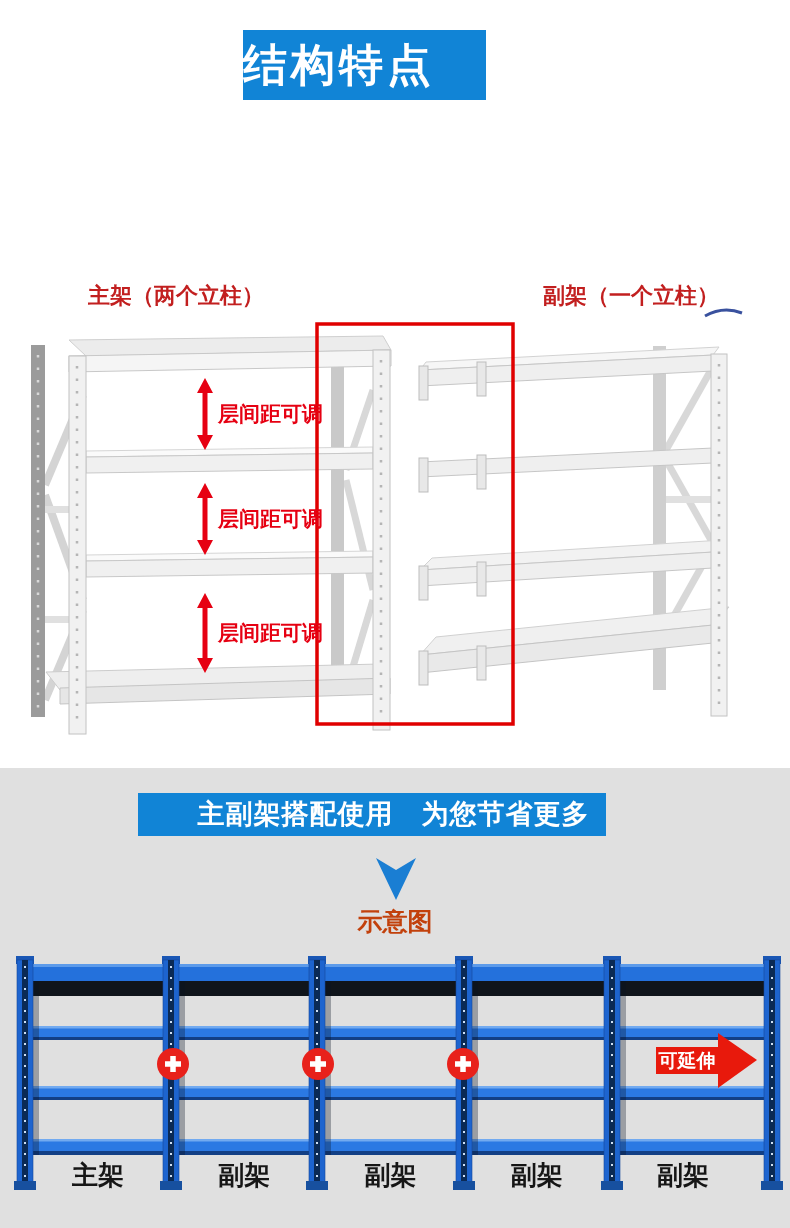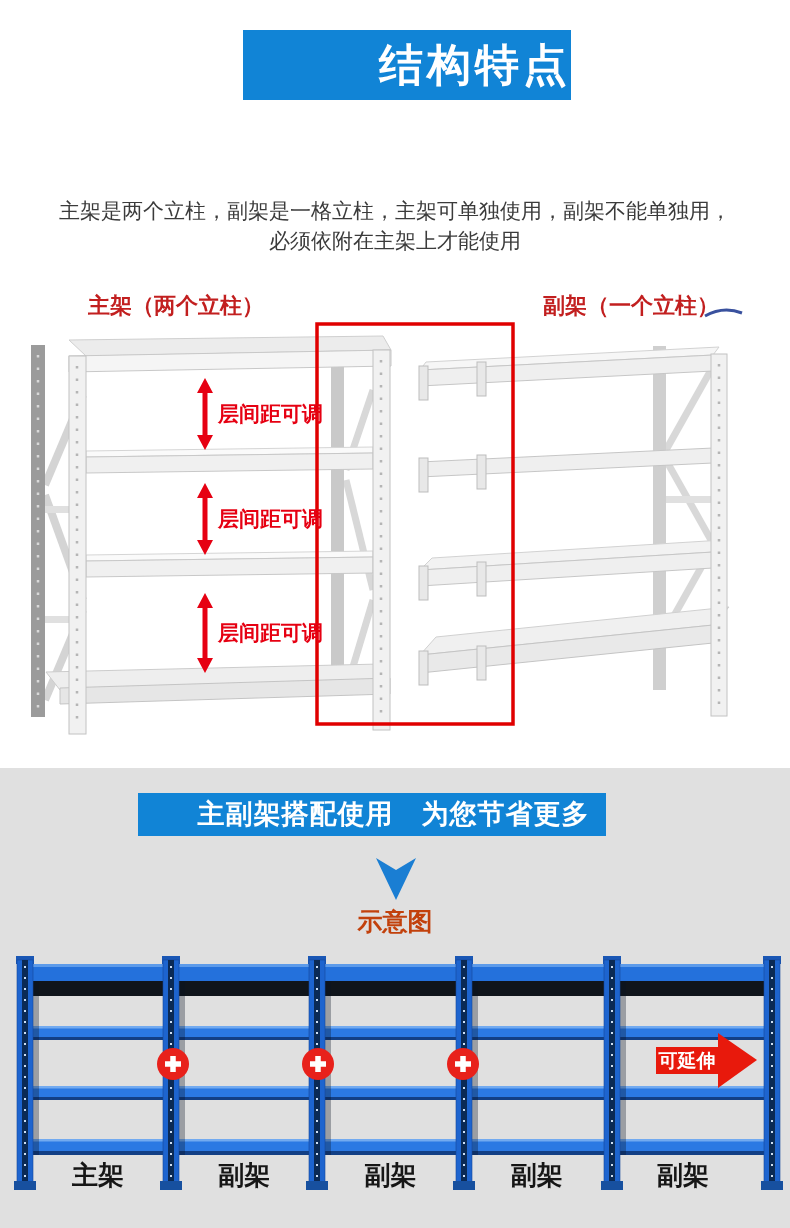--- a/index.html
+++ b/index.html
@@ -1,25 +1,25 @@
 <!DOCTYPE html>
 <html><head>
 <meta charset="utf-8">
 <style>
   html,body{margin:0;padding:0;background:#ffffff;}
   #page{position:relative;width:790px;height:1228px;overflow:hidden;
         font-family:"Liberation Sans","DejaVu Sans",sans-serif;background:#ffffff;}
   .abs{position:absolute;}
   
-  .badge{left:243px;top:30px;width:328px;height:70px;background:#1184d6;
-         color:#ffffff;font-size:44px;font-weight:700;text-align:right;line-height:70px;letter-spacing:4px;}
+  .badge{left:243px;top:30px;width:243px;height:70px;background:#1184d6;
+         color:#ffffff;font-size:44px;font-weight:700;text-align:left;line-height:70px;letter-spacing:4px;}
   .title{left:0;top:102px;width:790px;text-align:center;font-size:62px;font-weight:800;
          color:#0c0c0c;letter-spacing:2px;}
   .desc{left:0;top:196px;width:790px;text-align:center;font-size:21px;line-height:30px;color:#3b3b3b;}
-  .frame-label{top:291px;font-size:22px;font-weight:700;color:#c21f1f;}
+  .frame-label{top:281px;font-size:22px;font-weight:700;color:#c21f1f;}
   .frame-label.left{left:88px;}
   .frame-label.right{left:543px;}
   .rack-svg{left:0;top:300px;}
   .ann-text{font-size:21px;font-weight:700;fill:#e60012;}
   
   .section2{left:0;top:768px;width:790px;height:460px;background:#e0e0e0;}
   .banner2{left:138px;top:793px;width:425px;height:43px;background:#1184d6;color:#ffffff;
            font-size:27px;font-weight:700;text-align:center;line-height:43px;letter-spacing:1px;padding-left:43px;}
   .down-arrow{left:376px;top:858px;}
   .caption{left:0;top:905px;width:790px;text-align:center;font-size:25px;font-weight:600;color:#c2410c;}
@@ -28,24 +28,20 @@
   .labels-row div{flex:1;text-align:center;font-size:26px;font-weight:600;color:#161616;}
   .extend-text{font-size:19px;font-weight:700;fill:#ffffff;}
   text{font-family:"Liberation Sans","DejaVu Sans",sans-serif;}
 </style>
 </head>
 <body>
 
 <div id="page">
 
   <div class="abs badge">结构特点</div>
-  <div class="abs desc">
-    <div>主架是两个立柱，副架是一格立柱，主架可单独使用，副架不能单独用，</div>
-    <div>必须依附在主架上才能使用</div>
-  </div>
 
   <div class="abs frame-label left">主架（两个立柱）</div>
   <div class="abs frame-label right">副架（一个立柱）</div>
 
   <svg class="abs rack-svg" width="790" height="450" viewBox="0 0 790 450">
 
     <g>
 
       <g stroke="#d4d4d4" stroke-width="8">
         <line x1="83" y1="95" x2="45" y2="185"></line>

